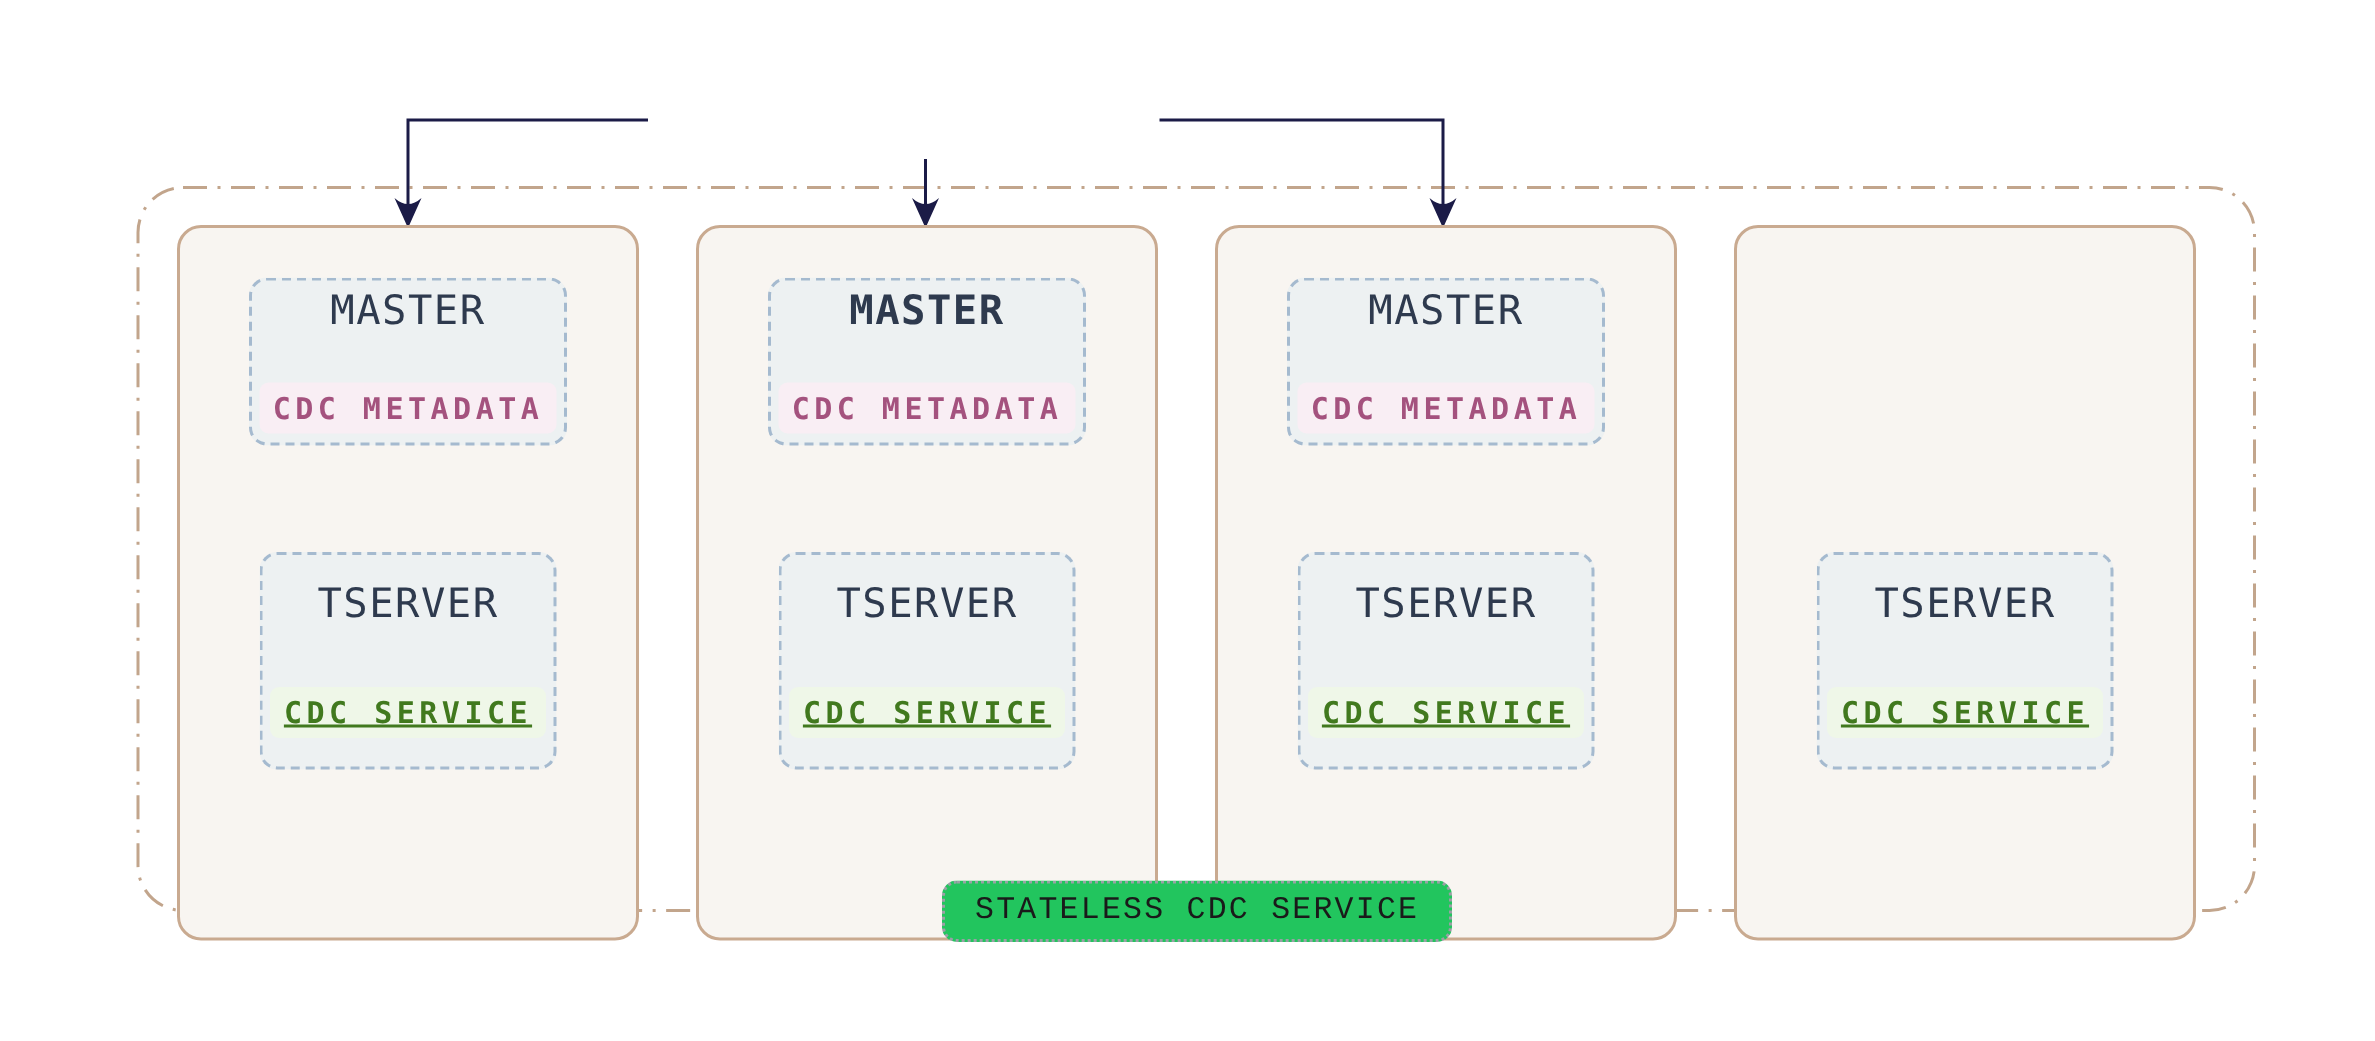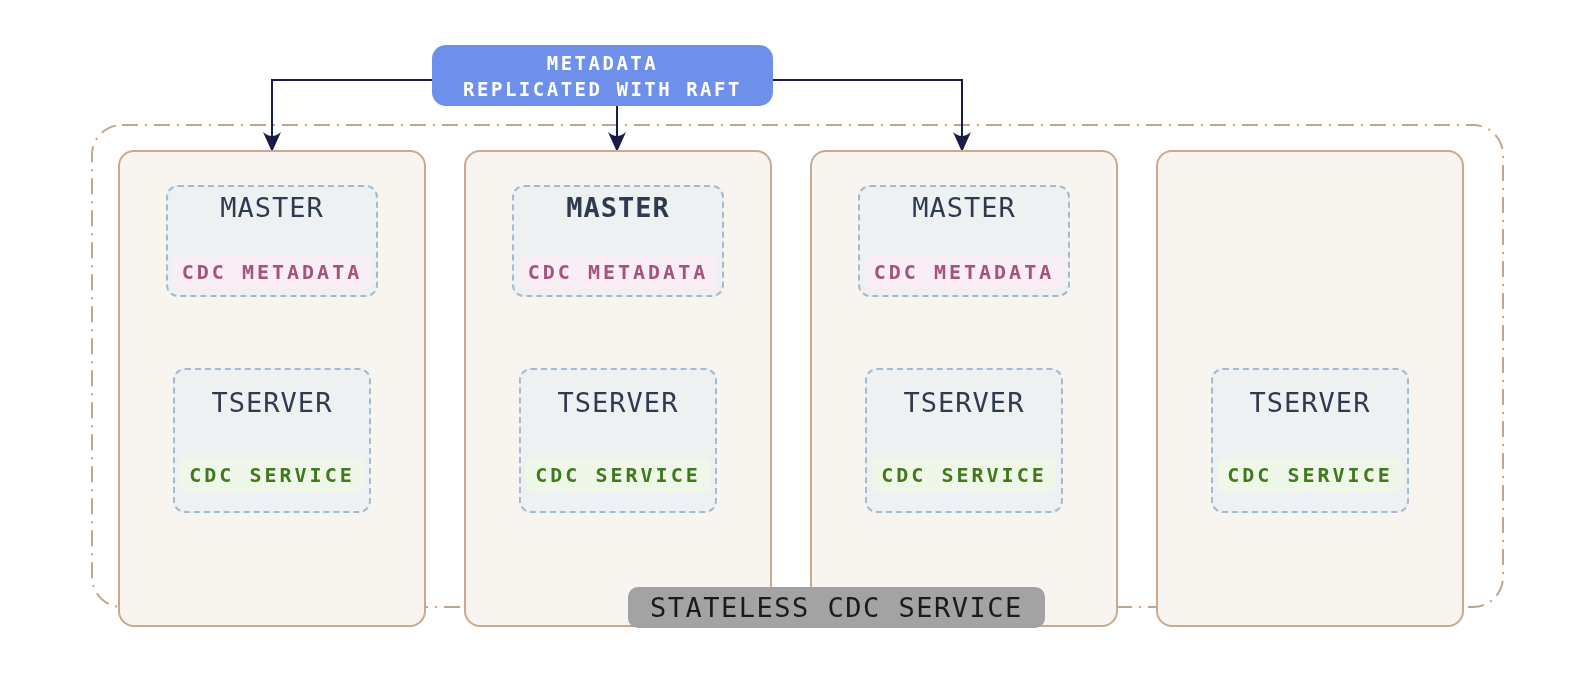--- a/index.html
+++ b/index.html
@@ -47,26 +47,26 @@
   .box-title{
     color:var(--title-text); font-size:27px; letter-spacing:1px; line-height:1;
     white-space:nowrap;
   }
   .box-title.bold{font-weight:bold;}
   .badge{
     font-weight:bold; font-size:20px; letter-spacing:3px; line-height:1;
     padding:7px 9px; border-radius:6px; white-space:nowrap;margin-top:20px;
   }
   .badge.metadata{color:var(--metadata-text); background:var(--metadata-bg);}
-  .badge.service{color:var(--service-text); background:var(--service-bg);}
+  .badge.service{color:var(--service-text); background:var(--service-bg);text-decoration:underline;}
   .cluster-label{
     position:absolute; left:628px; top:587px; height:41px; z-index:4;
-    background:#a3a3a3; border:2px dotted var(--label-border); border-radius:10px;
-    color:var(--label-text); font-size:27px; letter-spacing:1.5px;
-    display:flex; align-items:center; padding:0 20px; white-space:nowrap;
+    background:#22c55e; border:2px dotted var(--label-border); border-radius:10px;
+    color:var(--label-text); font-size:21px; letter-spacing:1.5px;
+    display:flex; align-items:center; padding:0 20px; white-space:nowrap;font-family:Liberation Mono, monospace;
   }
 </style>
 </head>
 <body>
 
 <div class="canvas">
 
   <svg class="overlay" viewBox="0 0 1583 694" xmlns="http://www.w3.org/2000/svg">
     <rect class="cluster-rect" x="92" y="125" width="1411" height="482" rx="30" ry="30"></rect>
     <g>
@@ -76,24 +76,20 @@
     <g>
       <path class="edge-line" d="M617 106 V136"></path>
       <path class="arrowhead" d="M617 152 L608 132 Q617 140 626 132 Z"></path>
     </g>
     <g>
       <path class="edge-line" d="M773 80 H962 V136"></path>
       <path class="arrowhead" d="M962 152 L953 132 Q962 140 971 132 Z"></path>
     </g>
   </svg>
 
-  <div class="raft-box">
-    <div>METADATA</div>
-    <div>REPLICATED WITH RAFT</div>
-  </div>
 
   <div class="nodes">
 
     <div class="node">
       <div class="inner master-box">
         <div class="box-title">MASTER</div>
         <div class="badge metadata">CDC METADATA</div>
       </div>
       <div class="inner tserver-box">
         <div class="box-title">TSERVER</div>

